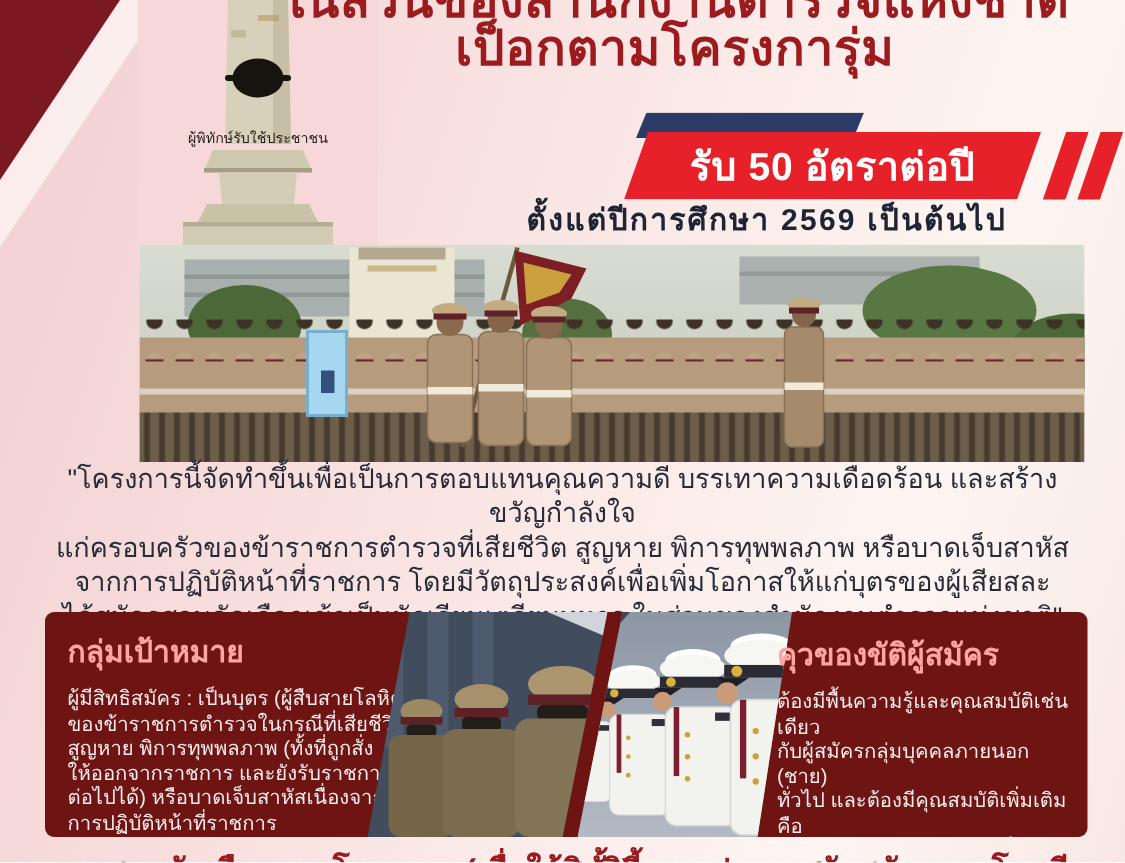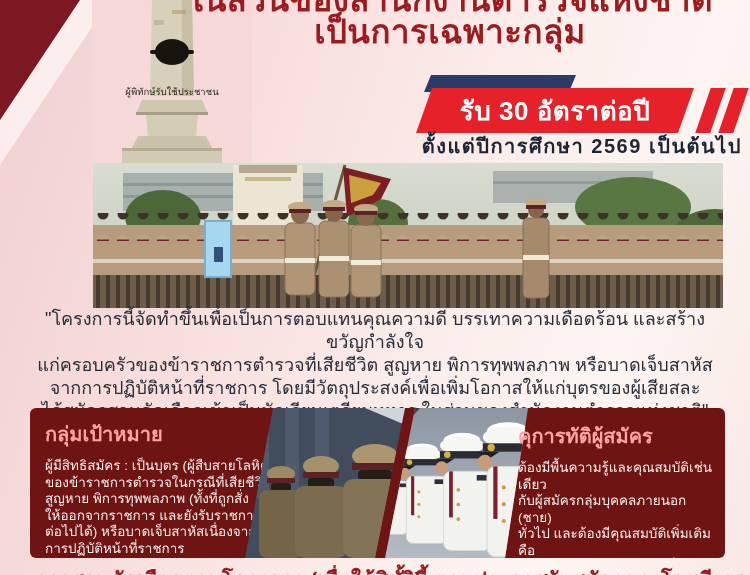--- a/index.html
+++ b/index.html
@@ -21,21 +21,21 @@
   .title-l2{top:15px;}
   
   .navy-bar{left:424px;top:75px;width:152px;height:17px;background:#2c3a68;
     clip-path:polygon(7px 0,100% 0,calc(100% - 7px) 100%,0 100%);}
   .red-banner{left:416px;top:88px;width:278px;height:45px;background:#e62129;
     clip-path:polygon(16px 0,100% 0,calc(100% - 16px) 100%,0 100%);
     display:flex;align-items:center;justify-content:center;
     color:#ffffff;font-size:26px;font-weight:bold;letter-spacing:.5px;}
   .slash{top:88px;width:15px;height:45px;background:#e62129;transform:skewX(-19deg);}
   .slash1{left:703px;} .slash2{left:726px;}
-  .subtitle{left:376px;top:130px;width:366px;text-align:right;
+  .subtitle{left:351px;top:130px;width:366px;text-align:left;
     color:#1d2534;font-size:20px;font-weight:bold;letter-spacing:1.5px;}
   
   .quote{left:28px;top:308px;width:694px;text-align:center;color:#272c38;
     font-size:18px;line-height:23px;white-space:pre-line;}
   
   .band{left:30px;top:408px;width:695px;height:150px;background:#6e1413;
     border-radius:6px;overflow:hidden;}
   .card-text{position:absolute;color:#f5ecec;}
   .card-heading{font-size:20px;font-weight:bold;color:#fca5a5;}
   .card-body{font-size:13.5px;line-height:16.5px;white-space:pre-line;}
@@ -72,25 +72,25 @@
       <polygon points="50,100 110,100 116,114 44,114" fill="#cfc8b0"></polygon>
       <rect x="44" y="112" width="72" height="3" fill="#a59d84"></rect>
       <polygon points="54,115 106,115 104,136 56,136" fill="#d4cdb6"></polygon>
       <polygon points="46,136 114,136 120,148 40,148" fill="#c9c2a9"></polygon>
       <rect x="30" y="148" width="100" height="18" fill="#d2cbb3"></rect>
       <rect x="30" y="148" width="100" height="3" fill="#b5ad92"></rect>
     </svg>
   </div>
 
   <div class="abs title title-l1">ในส่วนของสำนักงานตำรวจแห่งชาติ</div>
-  <div class="abs title title-l2">เป็นการเฉพาะกลุ่ม</div>
+  <div class="abs title title-l2">เป็อกตามโครงการุ่ม</div>
 
   <div class="abs navy-bar"></div>
   <div class="abs red-banner">
-    <span>รับ 30 อัตราต่อปี</span>
+    <span>รับ 50 อัตราต่อปี</span>
   </div>
   <div class="abs slash slash1"></div>
   <div class="abs slash slash2"></div>
   <div class="abs subtitle">ตั้งแต่ปีการศึกษา 2569 เป็นต้นไป</div>
 
   <div class="abs" style="left:93px;top:163px;width:630px;height:145px;">
     <svg viewBox="0 0 630 145" width="630" height="145" preserveAspectRatio="none">
       <defs>
         <linearGradient id="skyg" x1="0" y1="0" x2="0" y2="1">
           <stop offset="0" stop-color="#d8dcd1"></stop>
@@ -234,21 +234,21 @@
         <rect width="185" height="150" fill="url(#sky2)"></rect>
         <polygon points="0,0 70,0 0,80" fill="#3f4654"></polygon>
         <use href="#off2" transform="translate(38,68) scale(0.62)"></use>
         <use href="#off2" transform="translate(72,62) scale(0.78)"></use>
         <use href="#off2" transform="translate(112,56) scale(0.92)"></use>
         <use href="#off2" transform="translate(158,50) scale(1.05)"></use>
       </svg>
     </div>
 
     <div class="card-text right-card">
-      <div class="card-heading">คุการทัติผู้สมัคร</div>
+      <div class="card-heading">คุวของขัติผู้สมัคร</div>
       <div class="card-body">ต้องมีพื้นความรู้และคุณสมบัติเช่นเดียว
 กับผู้สมัครกลุ่มบุคคลภายนอก (ชาย)
 ทั่วไป และต้องมีคุณสมบัติเพิ่มเติม คือ
 เป็นบุตรของผู้เสียสละตามที่ระบุในกลุ่ม
 เป้าหมาย</div>
     </div>
   </div>
 
   <div class="abs partial partial-left">การสอบคัดเลือกตามโครงการ (เพื่อให้สิทธิ)</div>
   <div class="abs partial partial-right">ทั้งนี้ ตามประกาศรับสมัครของโรงเรียนเตรียมทหาร</div>

